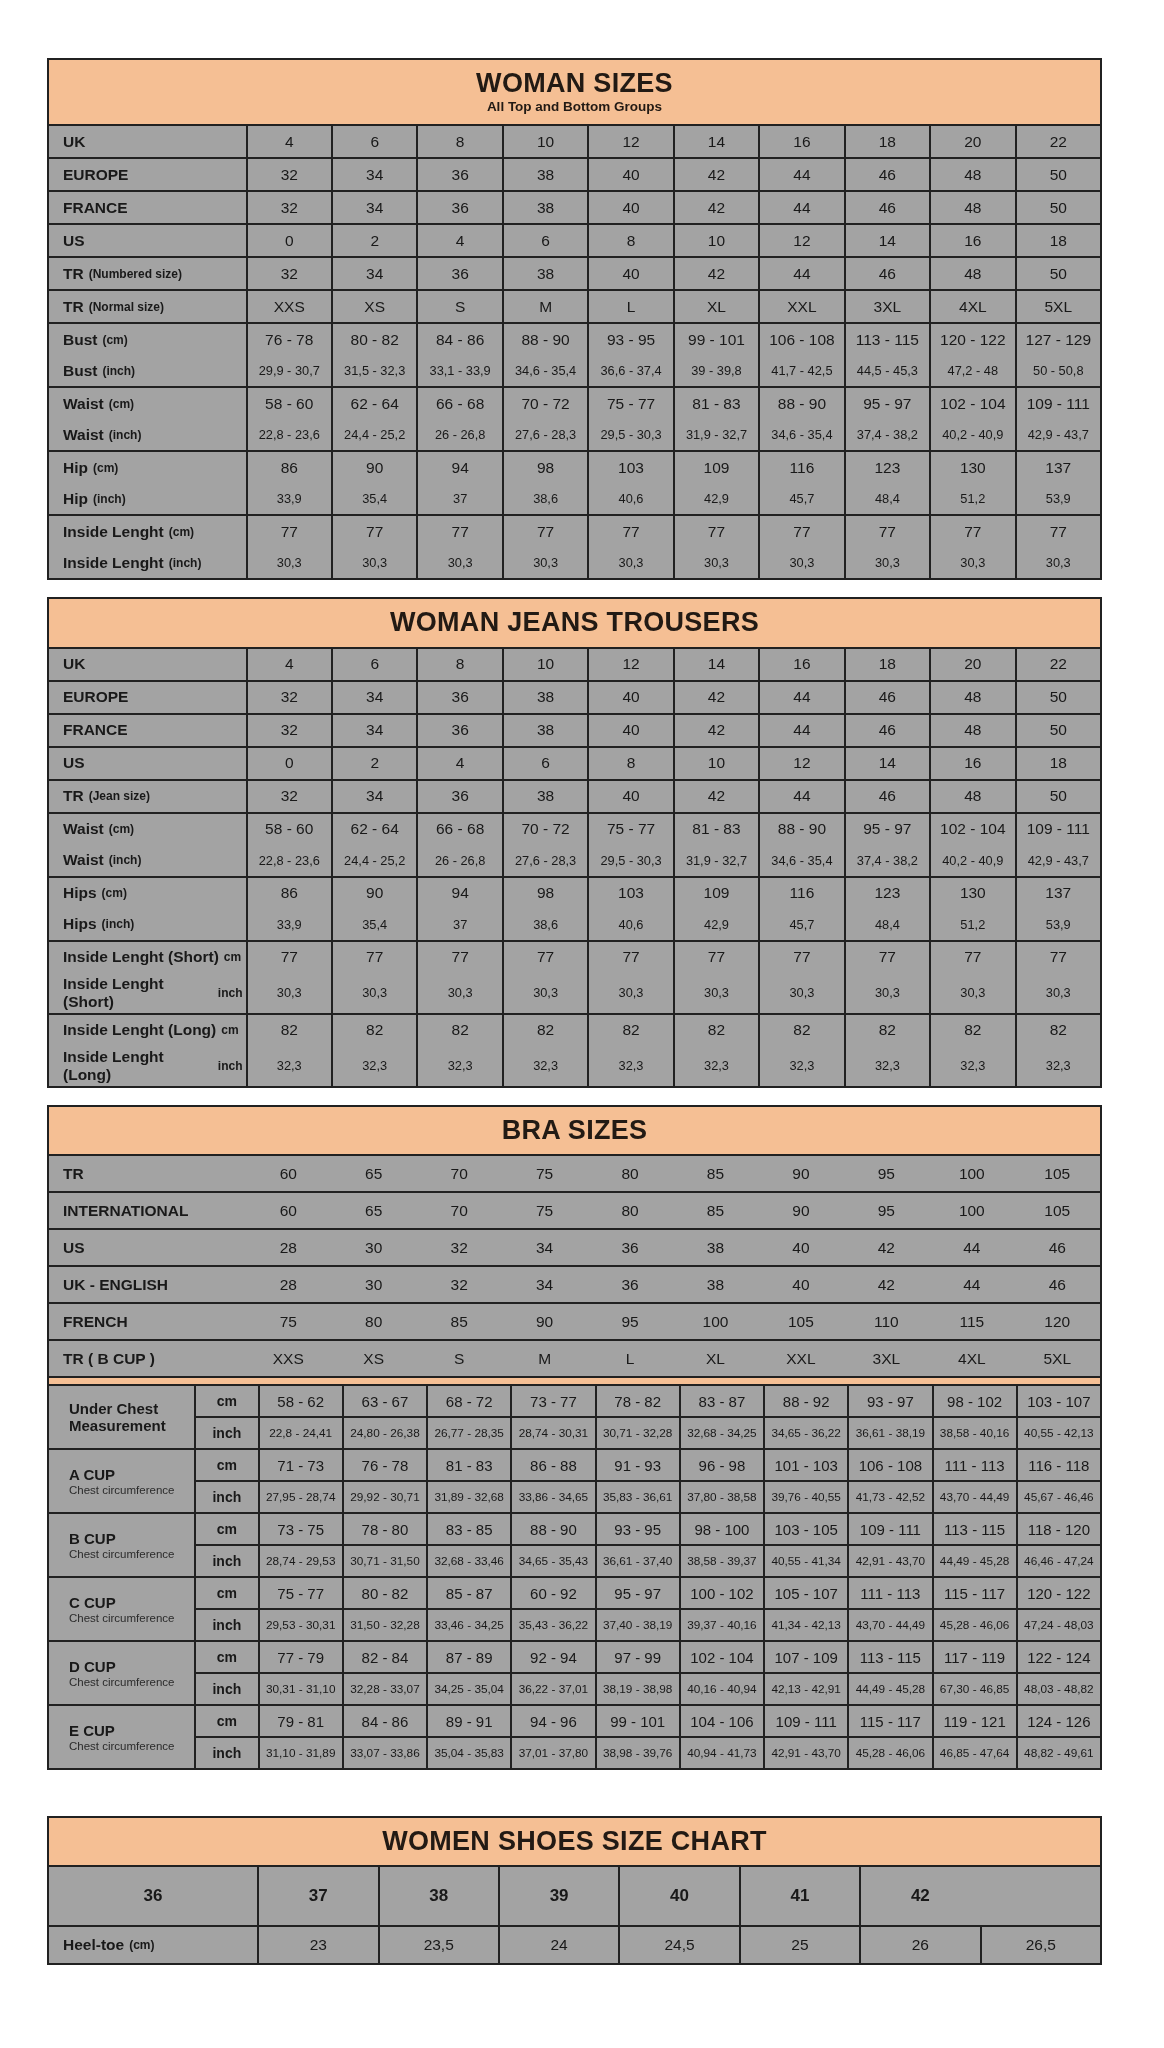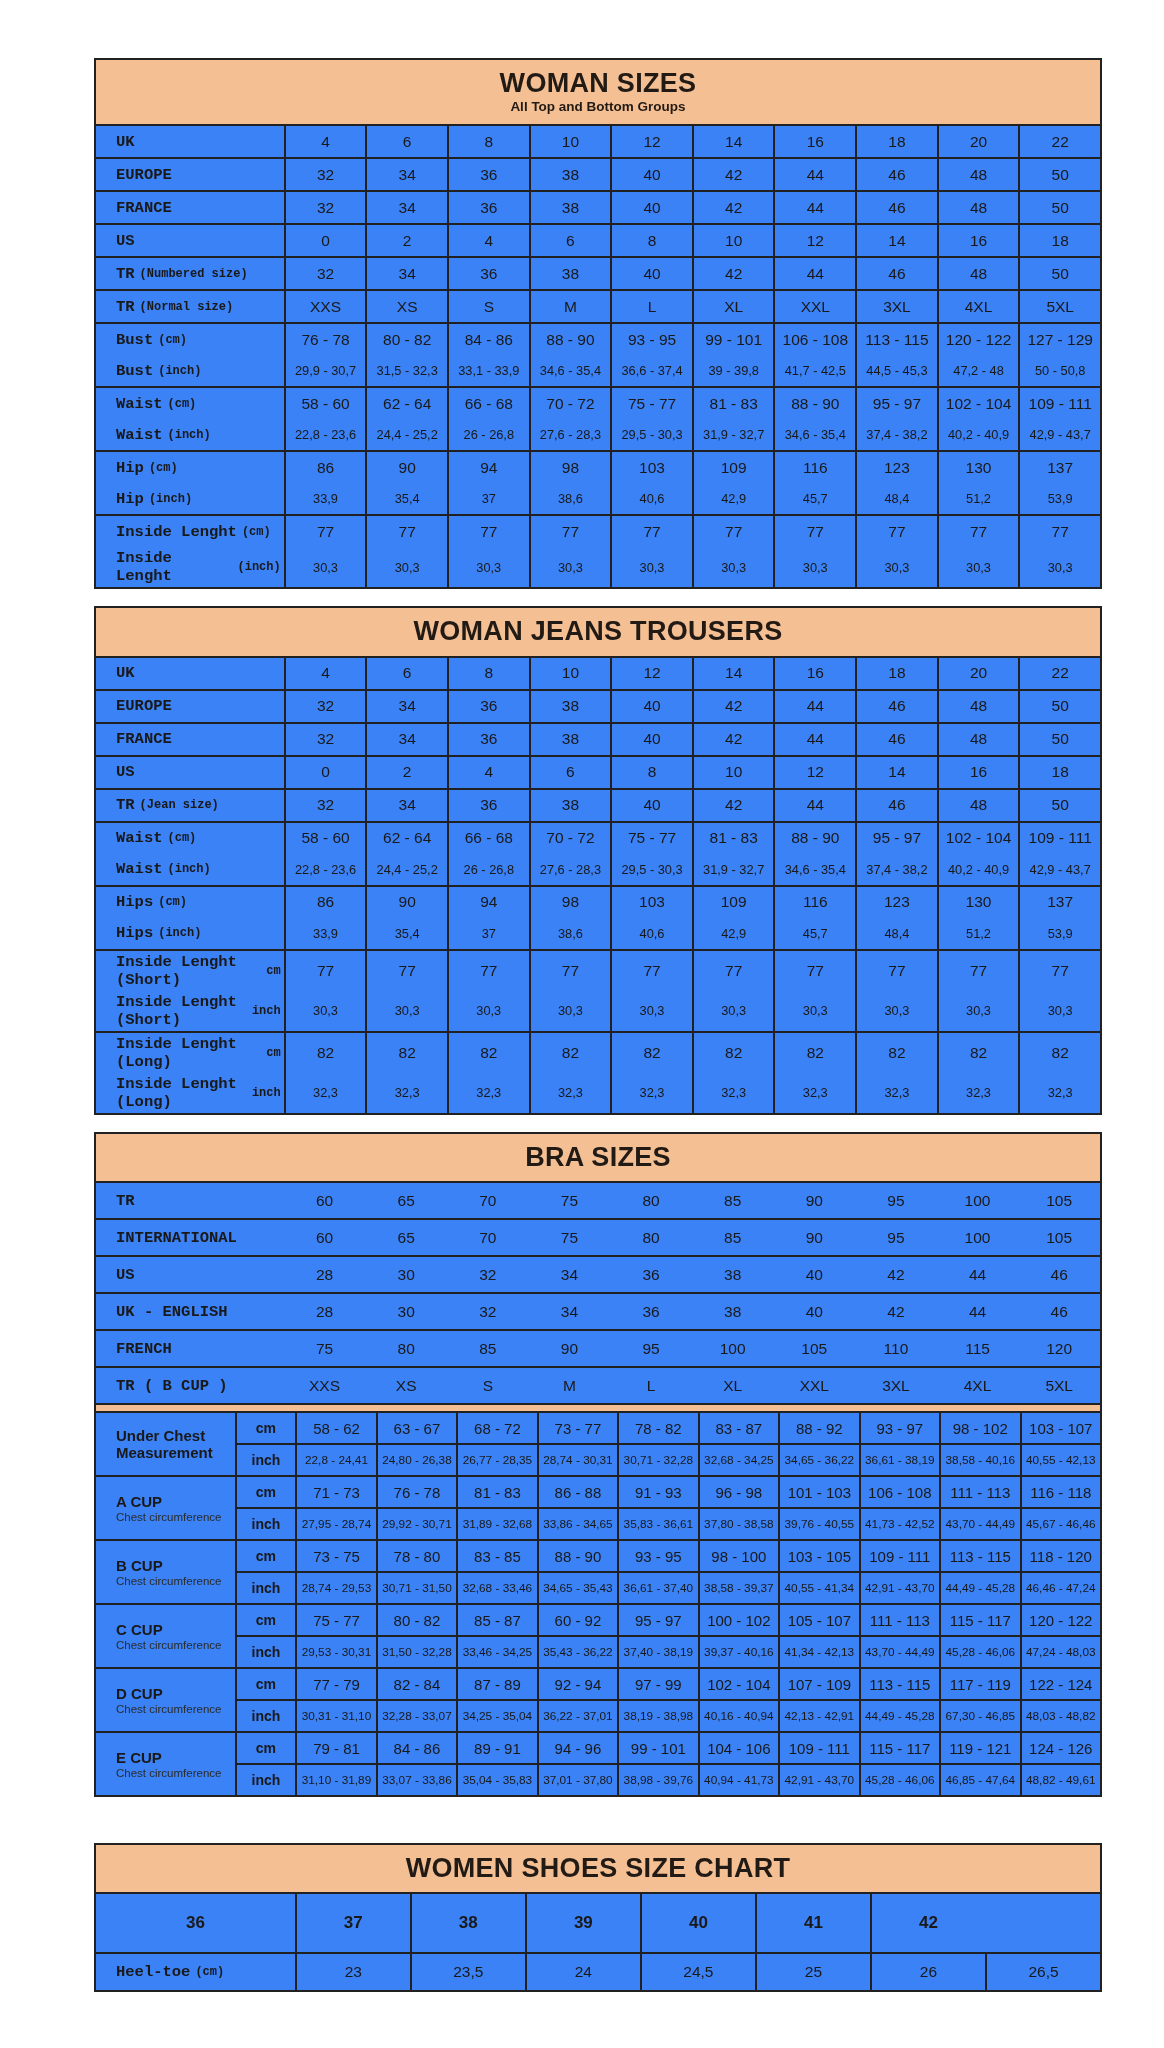--- a/index.html
+++ b/index.html
@@ -10,35 +10,35 @@
   }
   *{box-sizing:border-box;}
   html,body{margin:0;padding:0;}
   body{
     width:1164px;height:2048px;
     background:#ffffff;
     font-family:"Liberation Sans",sans-serif;
     color:#191919;
   }
   .page{padding:58px 62px 0 47px;}
-  .size-table{border:2px solid var(--bc);margin-bottom:17px;background:#3b82f6;margin-left:47px;}
+  .size-table{border:2px solid var(--bc);margin-bottom:17px;background:#a3a3a3;}
   .tbl-header{
     background:var(--accent);
     border-bottom:2px solid var(--bc);
     text-align:center;
     padding:9px 0 10px;
   }
   .tbl-title{font-size:27px;font-weight:bold;color:#221a14;letter-spacing:.3px;line-height:1.05;}
   .tbl-subtitle{font-size:13.5px;font-weight:bold;color:#221a14;margin-top:2px;}
   .row{display:grid;align-items:stretch;}
   .cell{
     display:flex;align-items:center;justify-content:center;
     padding:2px 3px;min-height:31px;text-align:center;
   }
-  .cell.label{justify-content:flex-start;text-align:left;padding-left:20px;font-family:Liberation Mono, monospace;}
+  .cell.label{justify-content:flex-start;text-align:left;padding-left:14px;}
   .label-main{font-weight:bold;font-size:15.5px;}
   .label-suffix{font-weight:bold;font-size:12px;margin-left:5px;}
   .val{font-size:15.5px;}
   .row.small .val{font-size:12.8px;}
   .sec-grid .cell + .cell{border-left:2px solid var(--bc);}
   .sec-grid .group + .group{border-top:2px solid var(--bc);}
   
   .sec-plain .group + .group{border-top:2px solid var(--bc);}
   .sec-plain .cell{min-height:35px;}
   

